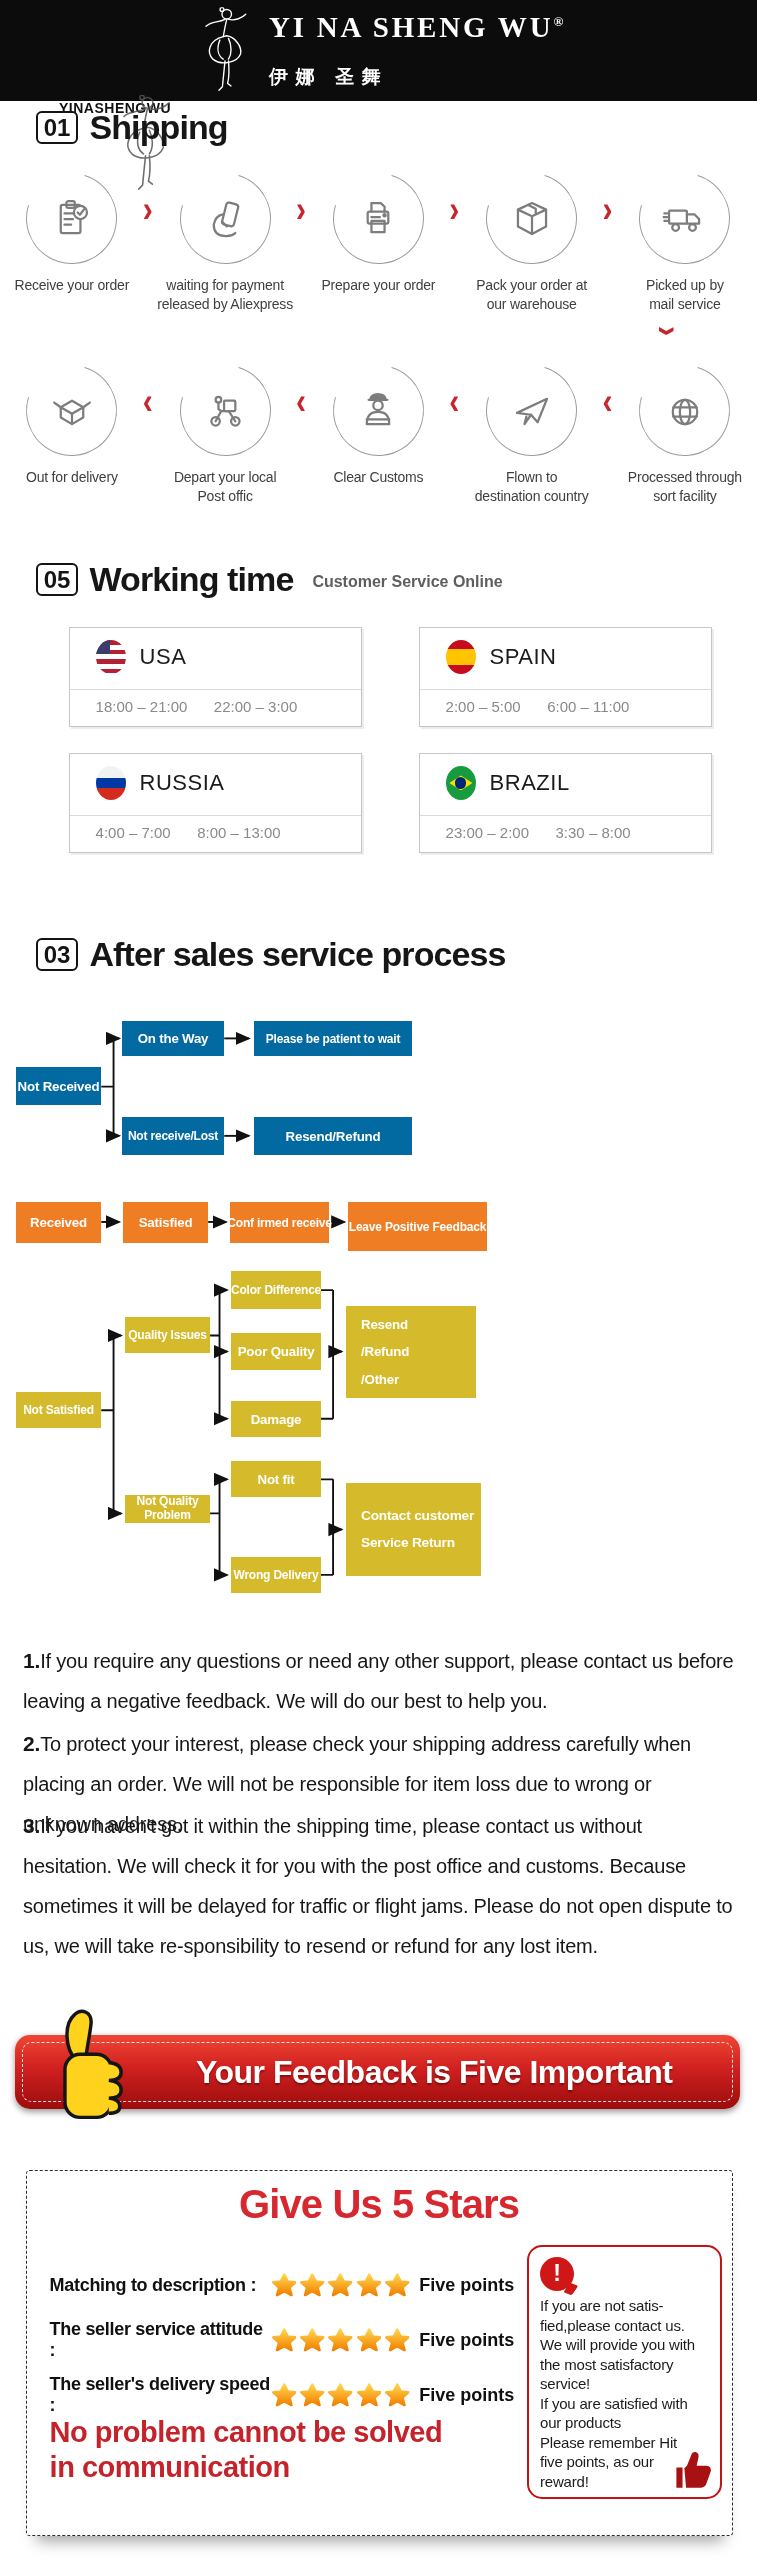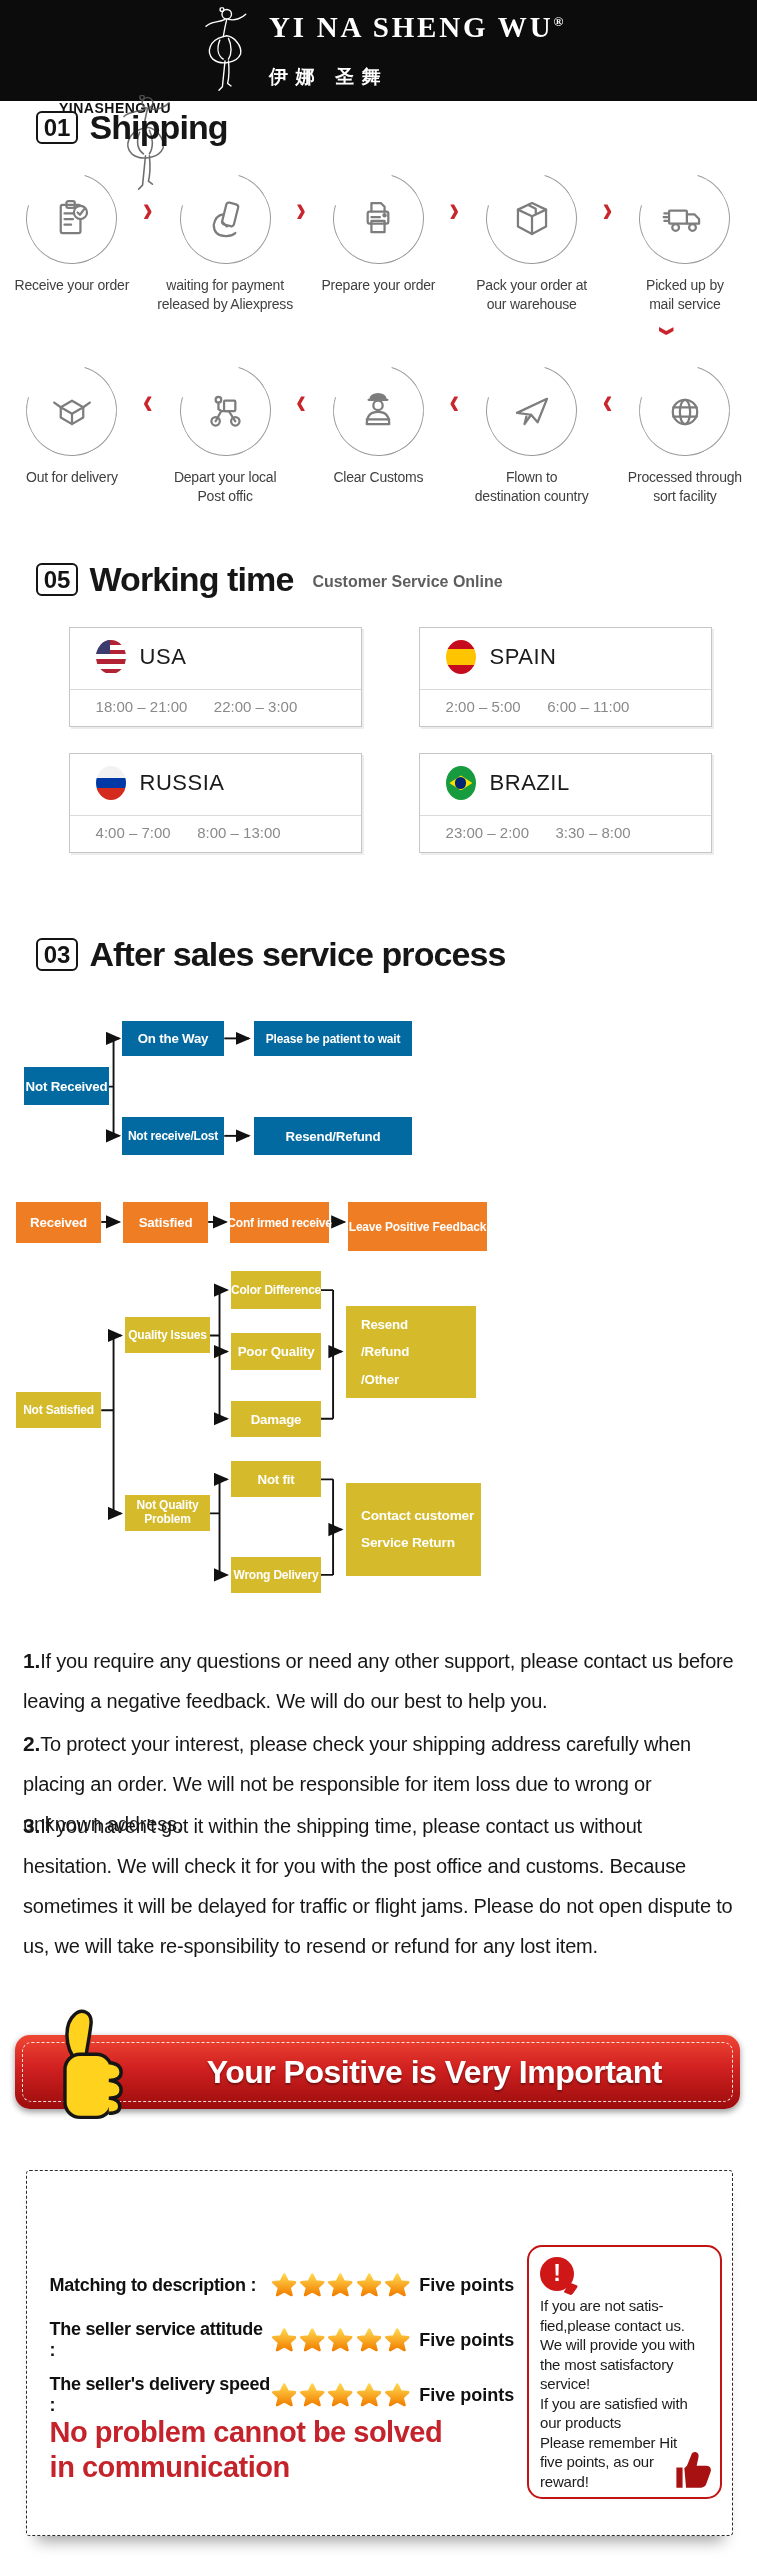--- a/index.html
+++ b/index.html
@@ -355,63 +355,64 @@
       <path class="cl" d="M232,438 H240" marker-end="url(#ah)"></path>
       <path class="cl" d="M339,302 H352 M352,302 V438 M339,438 H352"></path>
       <path class="cl" d="M352,367 H361" marker-end="url(#ah)"></path>
       <path class="cl" d="M222,538 H232 M232,502 V603"></path>
       <path class="cl" d="M232,502 H240" marker-end="url(#ah)"></path>
       <path class="cl" d="M232,603 H240" marker-end="url(#ah)"></path>
       <path class="cl" d="M339,502 H352 M352,502 V603 M339,603 H352"></path>
       <path class="cl" d="M352,555 H361" marker-end="url(#ah)"></path>
     </svg>
 
-    <div class="fb fred" style="left:24px;top:63px;width:85px;height:38px;">Not Received</div>
+    <div class="fb fred" style="left:16px;top:63px;width:85px;height:38px;">Not Received</div>
     <div class="fb fred" style="left:122px;top:17px;width:102px;height:35px;">On the Way</div>
     <div class="fb fred tight" style="left:254px;top:17px;width:158px;height:35px;">Please be patient to wait</div>
     <div class="fb fred tight" style="left:122px;top:113px;width:102px;height:38px;">Not receive/Lost</div>
     <div class="fb fred" style="left:254px;top:113px;width:158px;height:38px;">Resend/Refund</div>
 
     <div class="fb forange" style="left:16px;top:198px;width:85px;height:41px;">Received</div>
     <div class="fb forange" style="left:123px;top:198px;width:85px;height:41px;">Satisfied</div>
     <div class="fb forange tight" style="left:230px;top:198px;width:99px;height:41px;">Conf irmed receive</div>
     <div class="fb forange tight" style="left:348px;top:198px;width:139px;height:49px;">Leave Positive Feedback</div>
 
     <div class="fb fyellow tight" style="left:231px;top:267px;width:90px;height:38px;">Color Difference</div>
     <div class="fb fyellow tight" style="left:125px;top:313px;width:85px;height:36px;">Quality Issues</div>
     <div class="fb fyellow" style="left:231px;top:329px;width:90px;height:37px;">Poor Quality</div>
     <div class="fb fyellow multi" style="left:346px;top:302px;width:115px;height:92px;">Resend
 /Refund
 /Other</div>
     <div class="fb fyellow" style="left:231px;top:397px;width:90px;height:36px;">Damage</div>
     <div class="fb fyellow tight" style="left:16px;top:388px;width:85px;height:36px;">Not Satisfied</div>
     <div class="fb fyellow" style="left:231px;top:457px;width:90px;height:36px;">Not fit</div>
-    <div class="fb fyellow multi center tight" style="left:125px;top:491px;width:85px;height:36px;">Not Quality
+    <div class="fb fyellow multi center tight" style="left:125px;top:491px;width:85px;height:28px;">Not Quality
 Problem</div>
     <div class="fb fyellow tight" style="left:231px;top:553px;width:90px;height:36px;">Wrong Delivery</div>
     <div class="fb fyellow multi" style="left:346px;top:479px;width:120px;height:93px;line-height:1.9;font-size:13.7px;">Contact customer
 Service Return</div>
   </div>
 
   <p class="note" style="top:1641px;"><b>1.</b><span>If you require any questions or need any other support, please contact us before leaving a negative feedback. We will do our best to help you.</span></p>
   <p class="note" style="top:1724px;"><b>2.</b><span>To protect your interest, please check your shipping address carefully when placing an order. We will not be responsible for item loss due to wrong or unknown address.</span></p>
   <p class="note" style="top:1806px;"><b>3.</b><span>If you haven't got it within the shipping time, please contact us without hesitation. We will check it for you with the post office and customs. Because sometimes it will be delayed for traffic or flight jams. Please do not open dispute to us, we will take re-sponsibility to resend or refund for any lost item.</span></p>
 
   <div class="banner">
     <svg class="bthumb" width="98" height="137" viewBox="0 0 70 100">
       <g stroke="#151515" stroke-width="2.5" fill="#ffd21e" stroke-linejoin="round">
         <path d="M24,40 C16,32 15,14 23,7 C28,2 36,5 35,14 C34,23 32,31 31,40 Z"></path>
         <rect x="16" y="36" width="34" height="46" rx="11"></rect>
         <path d="M48,42 q9,1 9,7 q0,6 -9,6 M48,55 q9,1 9,7 q0,6 -9,6 M48,68 q8,1 8,6 q0,5 -8,5"></path>
       </g>
     </svg>
-    <div class="bannertext">Your Positive is Very Important</div>
+    <div class="bannertext">Your Feedback is Five Important</div>
   </div>
 
   <div class="gbox">
+    <div class="gtitle">Give Us 5 Stars</div>
 
     <div class="rrow" style="top:98px;">
       <span class="rlabel">Matching to description :</span>
       <svg class="star" viewBox="0 0 26 26" width="24.6" height="24.6">
           <use href="#star-sym"></use>
         </svg>
         <svg class="star" viewBox="0 0 26 26" width="24.6" height="24.6">
           <use href="#star-sym"></use>
         </svg>
         <svg class="star" viewBox="0 0 26 26" width="24.6" height="24.6">

